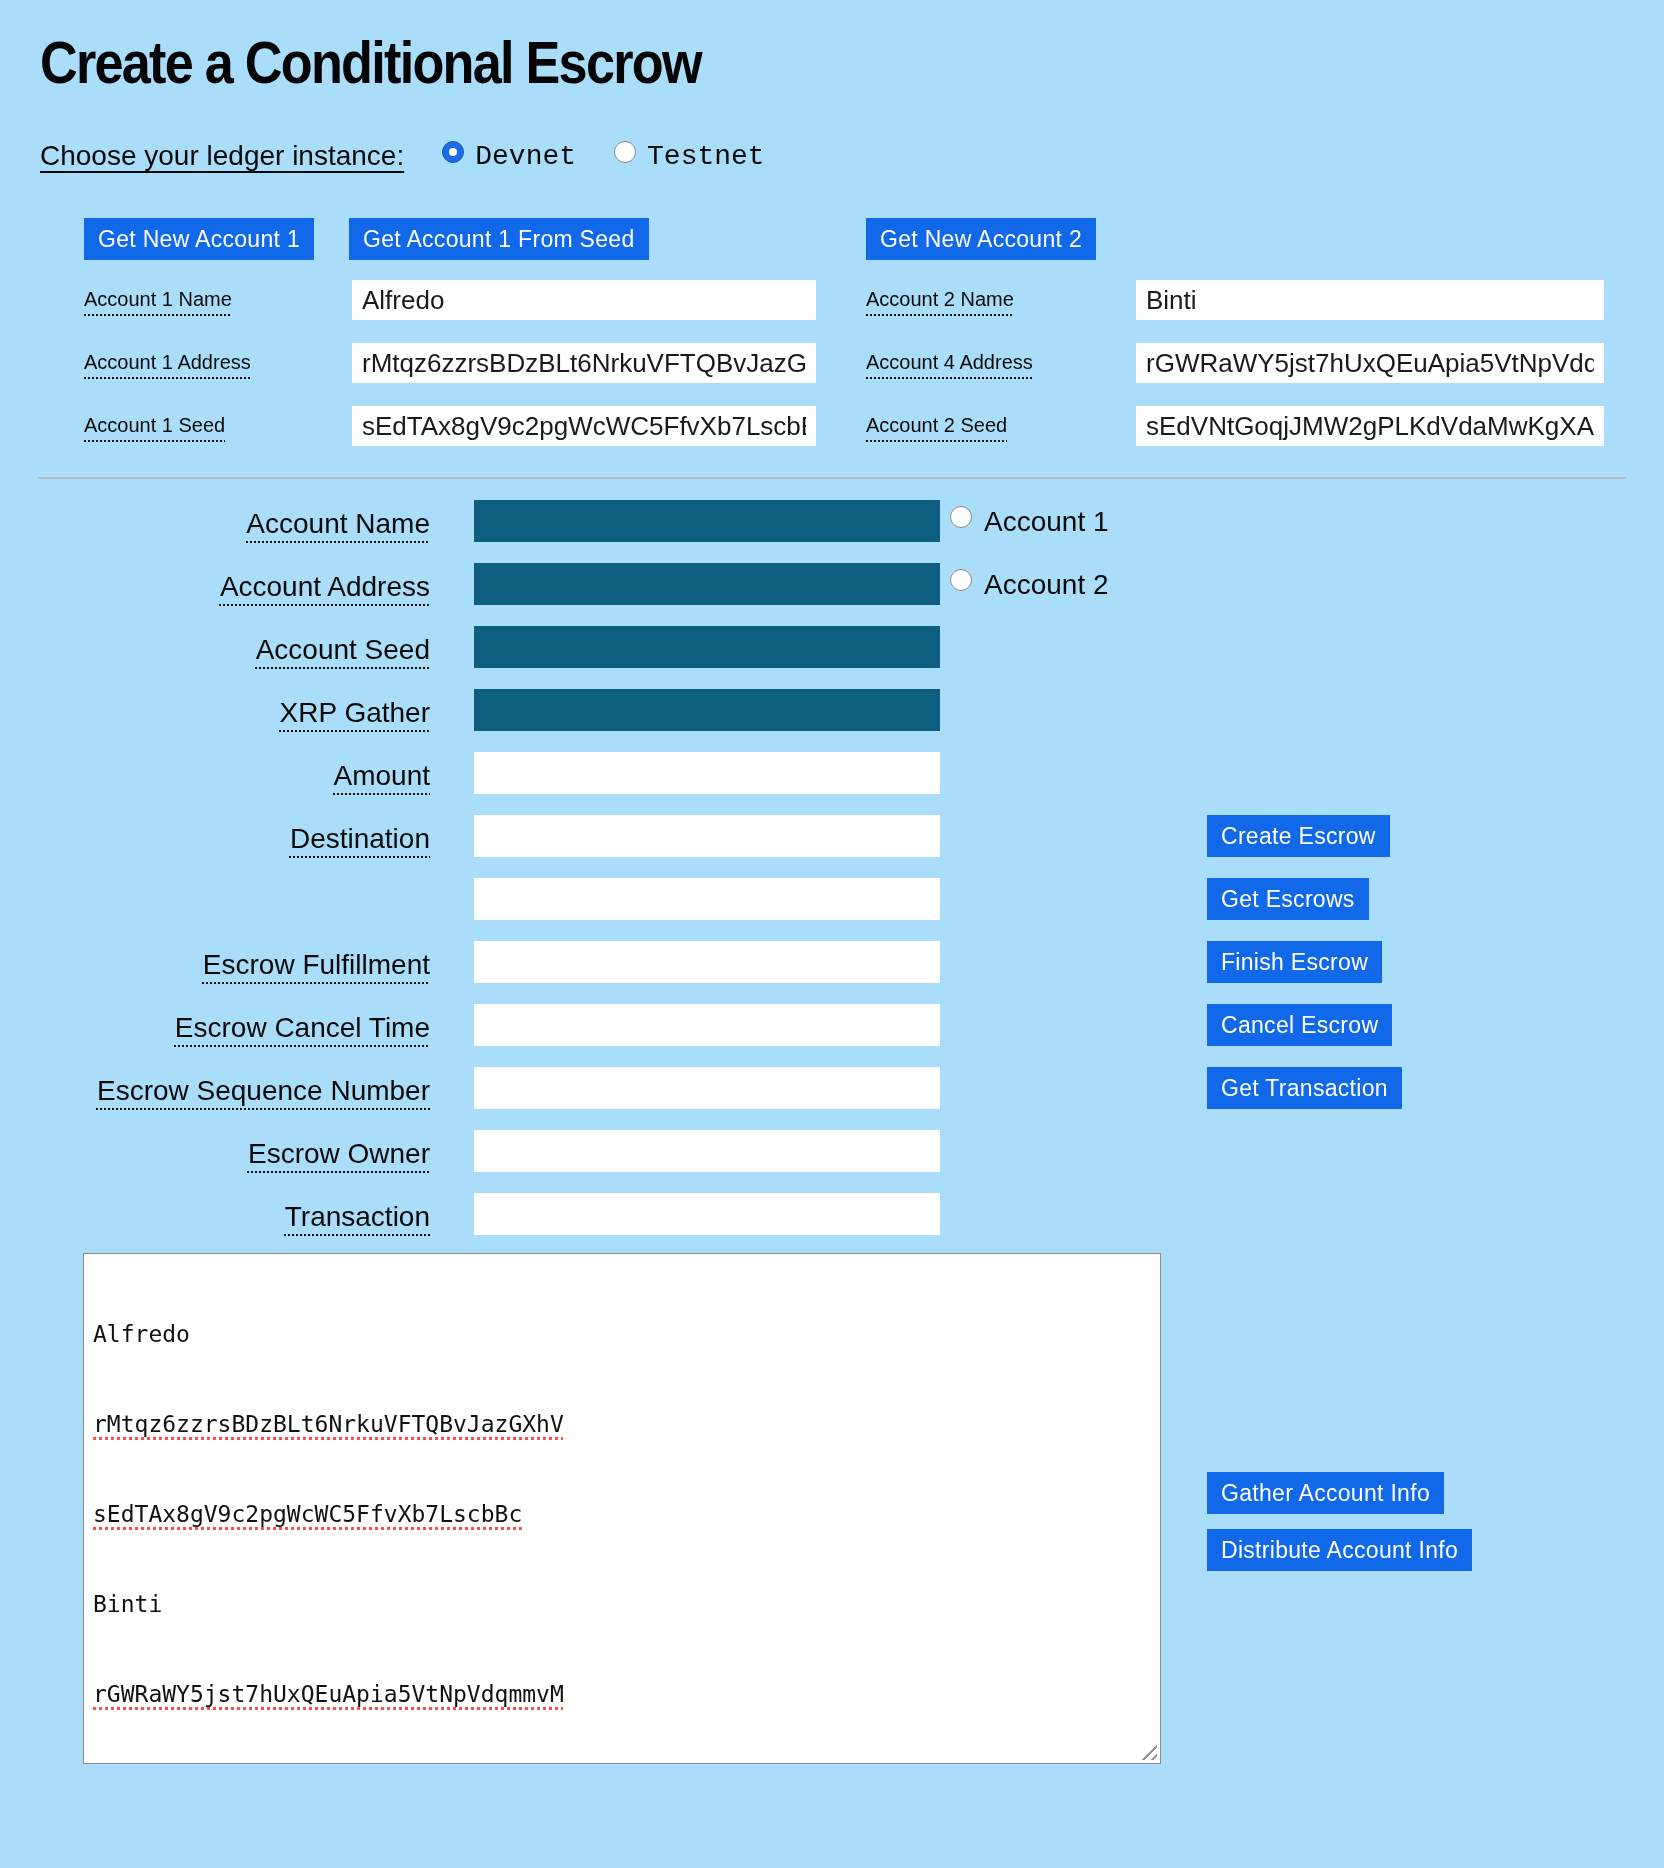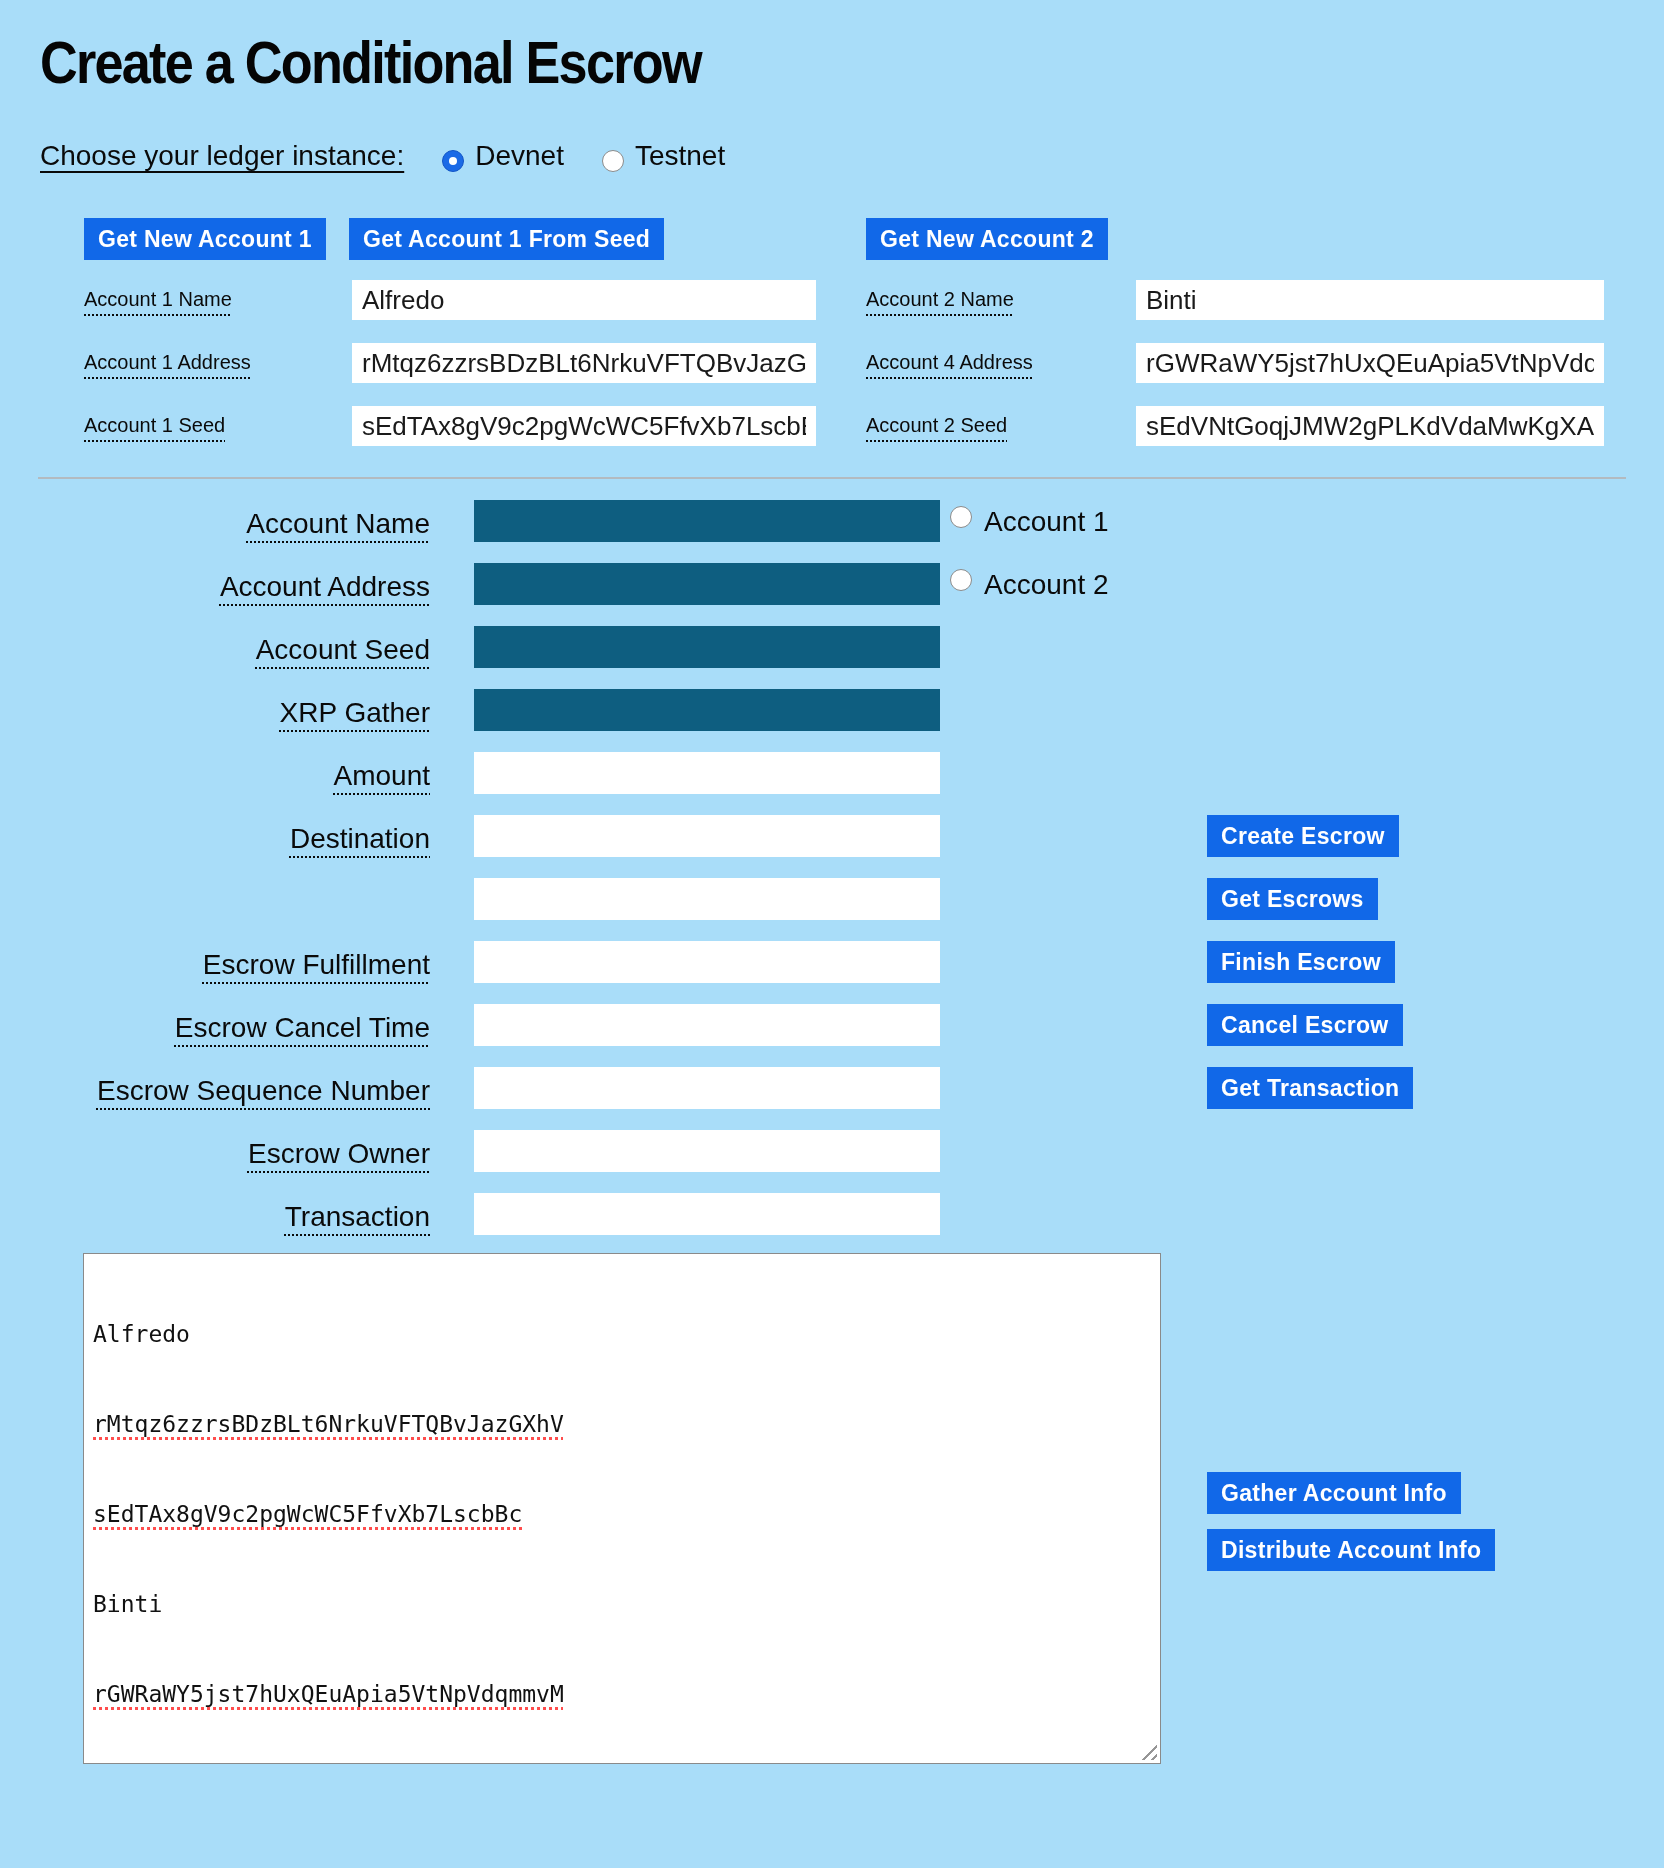--- a/index.html
+++ b/index.html
@@ -20,38 +20,38 @@
   }
 
   .ledger-row {
     position: absolute; left: 40px; top: 140px;
     display: flex; align-items: center; gap: 38px; font-size: 28px;
   }
   .ledger-label {
     text-decoration: underline; text-decoration-thickness: 1.5px;
     text-underline-offset: 6px;
   }
-  .radio-pair { display: flex; align-items: flex-end; gap: 11px; cursor: pointer; }
+  .radio-pair { display: flex; align-items: flex-start; gap: 11px; cursor: pointer; font-family: Liberation Mono, monospace; }
   .radio {
     width: 22px; height: 22px; border-radius: 50%;
     background: #fff; border: 1.5px solid #8b8b8b;
     box-sizing: border-box; display: inline-block; position: relative; flex: 0 0 auto;
   }
   .radio.checked { background: #1b6ae6; border-color: #1356c6; }
   .radio.checked::after {
     content: ""; position: absolute; left: 50%; top: 50%;
     width: 8px; height: 8px; border-radius: 50%; background: #fff;
     transform: translate(-50%, -50%);
   }
 
   .btn {
     position: absolute; height: 42px;
     background: #1168e8; color: #fff; border: none; cursor: pointer;
     font-family: "Liberation Sans", sans-serif;
-    font-size: 23px; font-weight: 700; letter-spacing: 0.3px;
+    font-size: 23px; font-weight: 400; letter-spacing: 0.3px;
     padding: 0 14px; white-space: nowrap;
   }
 
   .flabel { position: absolute; font-size: 20px; white-space: nowrap; }
   .dotted {
     text-decoration: underline dotted; text-decoration-thickness: 1.5px;
     text-underline-offset: 8px;
   }
   .tinput {
     position: absolute; height: 40px; border: none; background: #fff;

